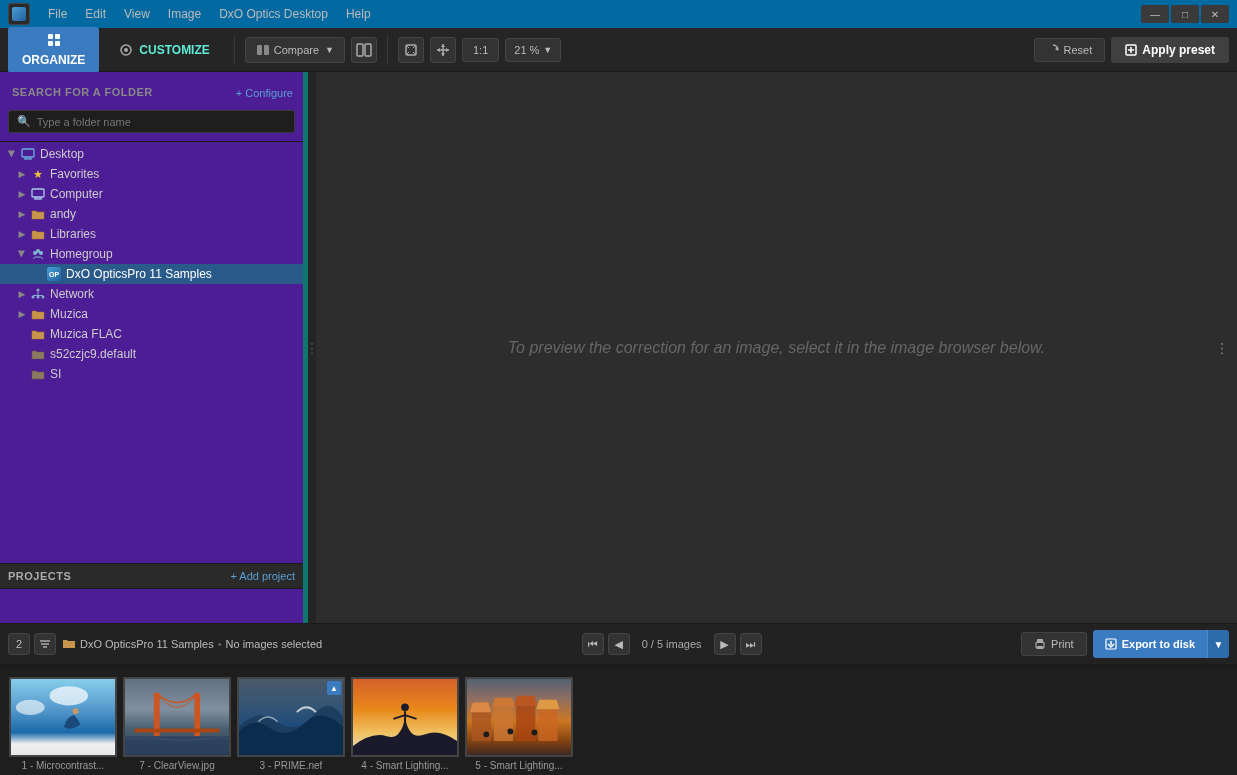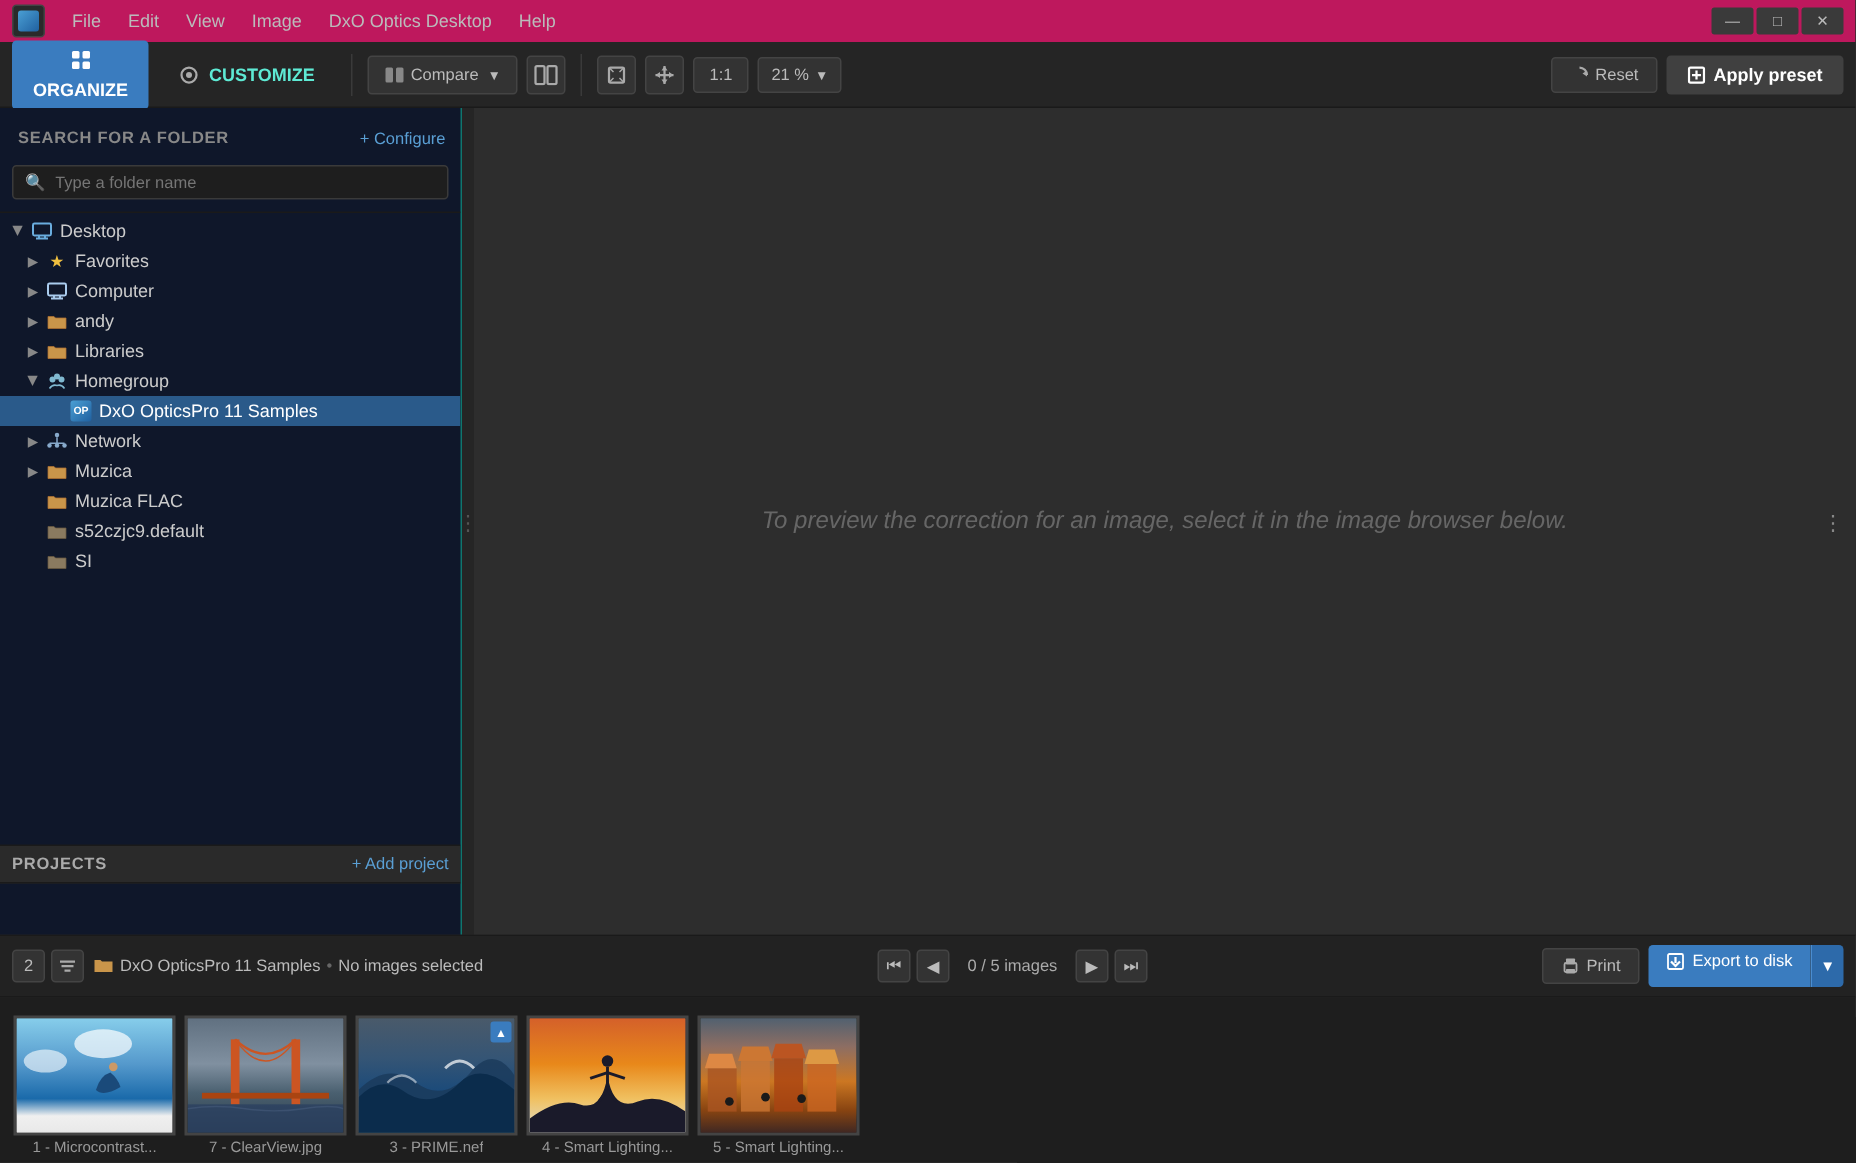--- a/index.html
+++ b/index.html
@@ -1,19 +1,19 @@
 <!DOCTYPE html>
 <html><head>
   <meta charset="utf-8">
   <style>
     * { margin: 0; padding: 0; box-sizing: border-box; }
     body { width: 1237px; height: 775px; background: #2b2b2b; font-family: 'Segoe UI', Arial, sans-serif; font-size: 12px; color: #ccc; overflow: hidden; user-select: none; }
 
     
-    #titlebar { display: flex; align-items: center; height: 28px; background: #be185d; padding: 0 8px; }
+    #titlebar { display: flex; align-items: center; height: 28px; background: #0369a1; padding: 0 8px; }
     #titlebar .logo { width: 22px; height: 22px; background: #2a2a2a; border: 1px solid #444; border-radius: 3px; display: flex; align-items: center; justify-content: center; margin-right: 10px; }
     #titlebar .logo-inner { width: 14px; height: 14px; background: linear-gradient(135deg, #4a9fd4, #2060a0); border-radius: 2px; }
     #titlebar .menu-items { display: flex; gap: 2px; flex: 1; }
     #titlebar .menu-item { padding: 3px 8px; color: #bbb; font-size: 12px; cursor: pointer; border-radius: 2px; }
     #titlebar .window-controls { display: flex; gap: 2px; margin-left: auto; }
     #titlebar .win-btn { width: 28px; height: 18px; background: #3a3a3a; display: flex; align-items: center; justify-content: center; cursor: pointer; color: #bbb; font-size: 10px; border-radius: 2px; }
 
     
     #toolbar { display: flex; align-items: center; height: 44px; background: #252525; border-bottom: 1px solid #1a1a1a; padding: 0 8px; gap: 6px; }
     .tab-btn { display: flex; align-items: center; gap: 6px; padding: 6px 14px; border-radius: 3px; cursor: pointer; font-size: 12px; font-weight: 600; color: #5eead4; }
@@ -25,21 +25,21 @@
     .tool-btn-icon { width: 26px; height: 26px; background: #333; border: 1px solid #444; border-radius: 3px; display: flex; align-items: center; justify-content: center; cursor: pointer; color: #bbb; font-size: 12px; }
     .zoom-display { display: flex; align-items: center; gap: 4px; padding: 5px 8px; background: #333; border: 1px solid #444; border-radius: 3px; color: #bbb; font-size: 11px; cursor: pointer; }
     .spacer { flex: 1; }
     .reset-btn { display: flex; align-items: center; gap: 5px; padding: 5px 12px; background: #333; border: 1px solid #444; border-radius: 3px; color: #bbb; cursor: pointer; font-size: 11px; }
     .apply-btn { display: flex; align-items: center; gap: 5px; padding: 6px 14px; background: #404040; border-radius: 3px; color: #fff; cursor: pointer; font-size: 12px; font-weight: 600; }
 
     
     #main { display: flex; height: calc(775px - 28px - 44px - 42px - 110px); }
 
     
-    #sidebar { width: 308px; background: #0f172a; border-right: 1px solid #0f766e; display: flex; flex-direction: column; overflow: hidden; }
+    #sidebar { width: 308px; background: #4c1d95; border-right: 5px solid #0f766e; display: flex; flex-direction: column; overflow: hidden; }
     #search-section { padding: 8px; border-bottom: 1px solid #1a1a1a; }
     #search-label { font-size: 11px; font-weight: 600; color: #888; padding: 4px 2px 6px; letter-spacing: 0.5px; }
     #search-box { display: flex; align-items: center; background: #1e1e1e; border: 1px solid #3a3a3a; border-radius: 3px; padding: 4px 8px; gap: 6px; }
     #search-box input { background: none; border: none; color: #bbb; font-size: 11px; outline: none; flex: 1; }
     #search-box .search-icon { color: #666; font-size: 11px; }
     .configure-btn { float: right; color: #5a9fd4; cursor: pointer; font-size: 11px; }
 
     #folders-section { flex: 1; overflow-y: auto; }
     #folders-section::-webkit-scrollbar { width: 6px; }
     #folders-section::-webkit-scrollbar-track { background: #2a2a2a; }
@@ -75,21 +75,21 @@
     .film-sort { display: flex; align-items: center; gap: 4px; }
     .film-btn { width: 22px; height: 22px; background: #333; border: 1px solid #444; border-radius: 3px; display: flex; align-items: center; justify-content: center; cursor: pointer; color: #bbb; font-size: 10px; }
     .film-path { display: flex; align-items: center; gap: 4px; color: #bbb; font-size: 11px; }
     .path-sep { color: #666; }
     .film-spacer { flex: 1; }
     .film-nav { display: flex; align-items: center; gap: 4px; }
     .film-nav-btn { width: 22px; height: 22px; background: #333; border: 1px solid #444; border-radius: 3px; display: flex; align-items: center; justify-content: center; cursor: pointer; color: #bbb; font-size: 11px; }
     .film-count { font-size: 11px; color: #aaa; padding: 0 8px; }
     .print-btn { display: flex; align-items: center; gap: 5px; padding: 5px 12px; background: #333; border: 1px solid #444; border-radius: 3px; color: #bbb; cursor: pointer; font-size: 11px; }
     .export-group { display: flex; }
-    .export-btn { display: flex; align-items: flex-start; gap: 5px; padding: 5px 12px; background: #3a7cbf; border-radius: 3px 0 0 3px; color: #fff; cursor: pointer; font-size: 11px; font-weight: 400; }
+    .export-btn { display: flex; align-items: center; gap: 5px; padding: 5px 12px; background: #3a7cbf; border-radius: 3px 0 0 3px; color: #fff; cursor: pointer; font-size: 11px; font-weight: 700; }
     .export-arrow { width: 22px; height: 28px; background: #2d6aaa; border-radius: 0 3px 3px 0; display: flex; align-items: center; justify-content: center; cursor: pointer; color: #fff; font-size: 10px; border-left: 1px solid #4a8ccf; }
 
     
     #thumbnails { height: 110px; background: #1e1e1e; display: flex; align-items: flex-end; padding: 4px 8px; gap: 4px; overflow-x: auto; }
     #thumbnails::-webkit-scrollbar { height: 4px; }
     #thumbnails::-webkit-scrollbar-track { background: #1e1e1e; }
     #thumbnails::-webkit-scrollbar-thumb { background: #444; }
     .thumb-item { display: flex; flex-direction: column; align-items: center; cursor: pointer; min-width: 110px; }
     .thumb-wrap { width: 108px; height: 80px; background: #333; border: 2px solid #444; position: relative; overflow: hidden; display: flex; align-items: center; justify-content: center; }
     .thumb-label { font-size: 10px; color: #999; margin-top: 3px; white-space: nowrap; overflow: hidden; text-overflow: ellipsis; max-width: 108px; text-align: center; }

